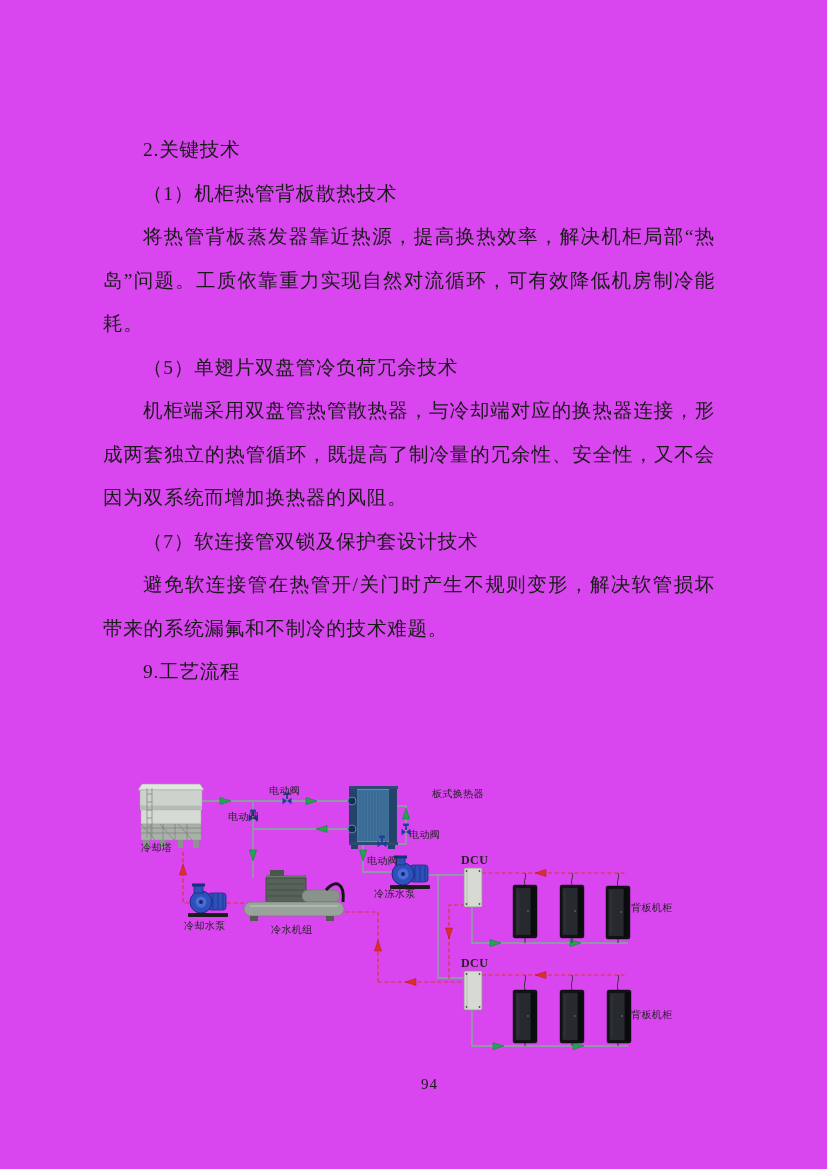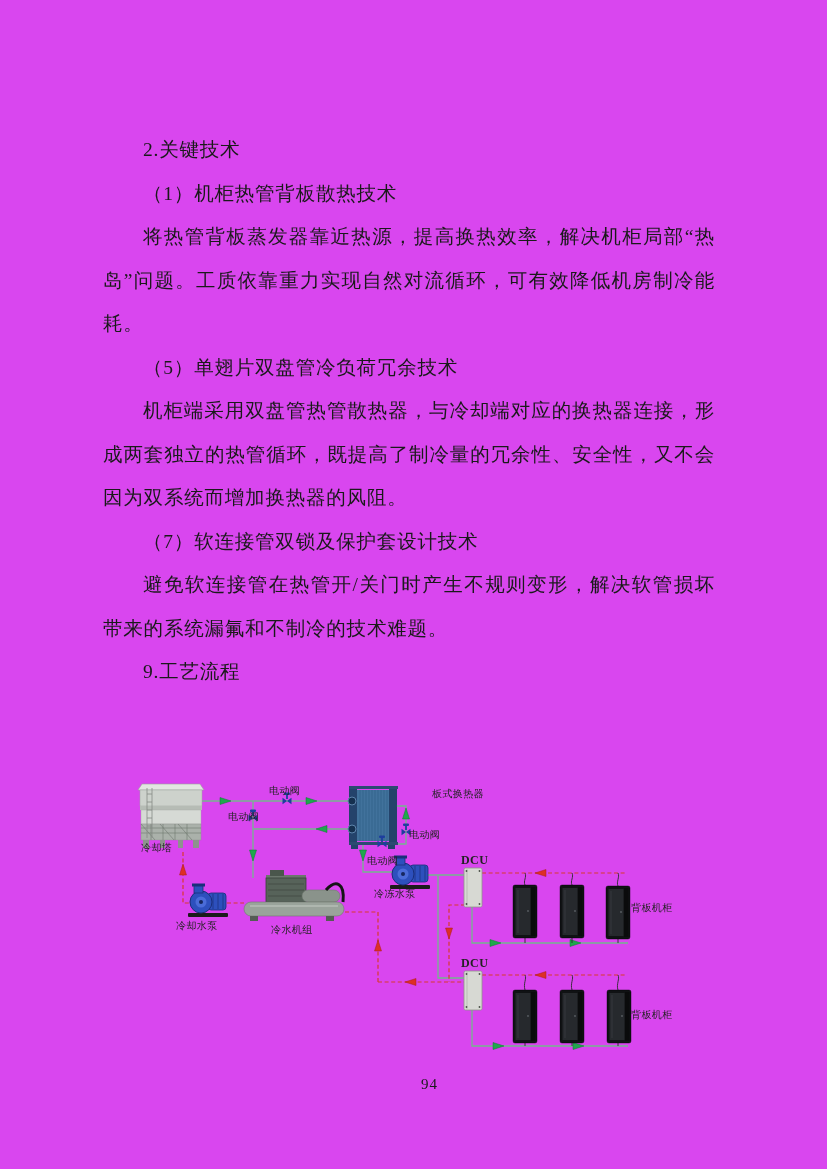--- a/index.html
+++ b/index.html
@@ -287,19 +287,19 @@
 
   <span class="dlabel" style="left:141px;top:843px;">冷却塔</span>
   <span class="dlabel" style="left:269px;top:786px;">电动阀</span>
   <span class="dlabel" style="left:228px;top:812px;">电动阀</span>
   <span class="dlabel" style="left:404px;top:789px;padding-left:28px;">板式换热器</span>
   <span class="dlabel" style="left:409px;top:830px;">电动阀</span>
   <span class="dlabel" style="left:367px;top:856px;">电动阀</span>
   <span class="dlabel" style="left:374px;top:889px;">冷冻水泵</span>
   <span class="dlabel en" style="left:461px;top:856px;">DCU</span>
   <span class="dlabel" style="left:631px;top:903px;">背板机柜</span>
-  <span class="dlabel" style="left:176px;top:921px;">冷却水泵</span>
+  <span class="dlabel" style="left:184px;top:921px;">冷却水泵</span>
   <span class="dlabel" style="left:271px;top:925px;">冷水机组</span>
   <span class="dlabel en" style="left:461px;top:959px;">DCU</span>
   <span class="dlabel" style="left:631px;top:1010px;">背板机柜</span>
 
   <div class="pageno">94</div>
 </div>
 
 </body></html>

